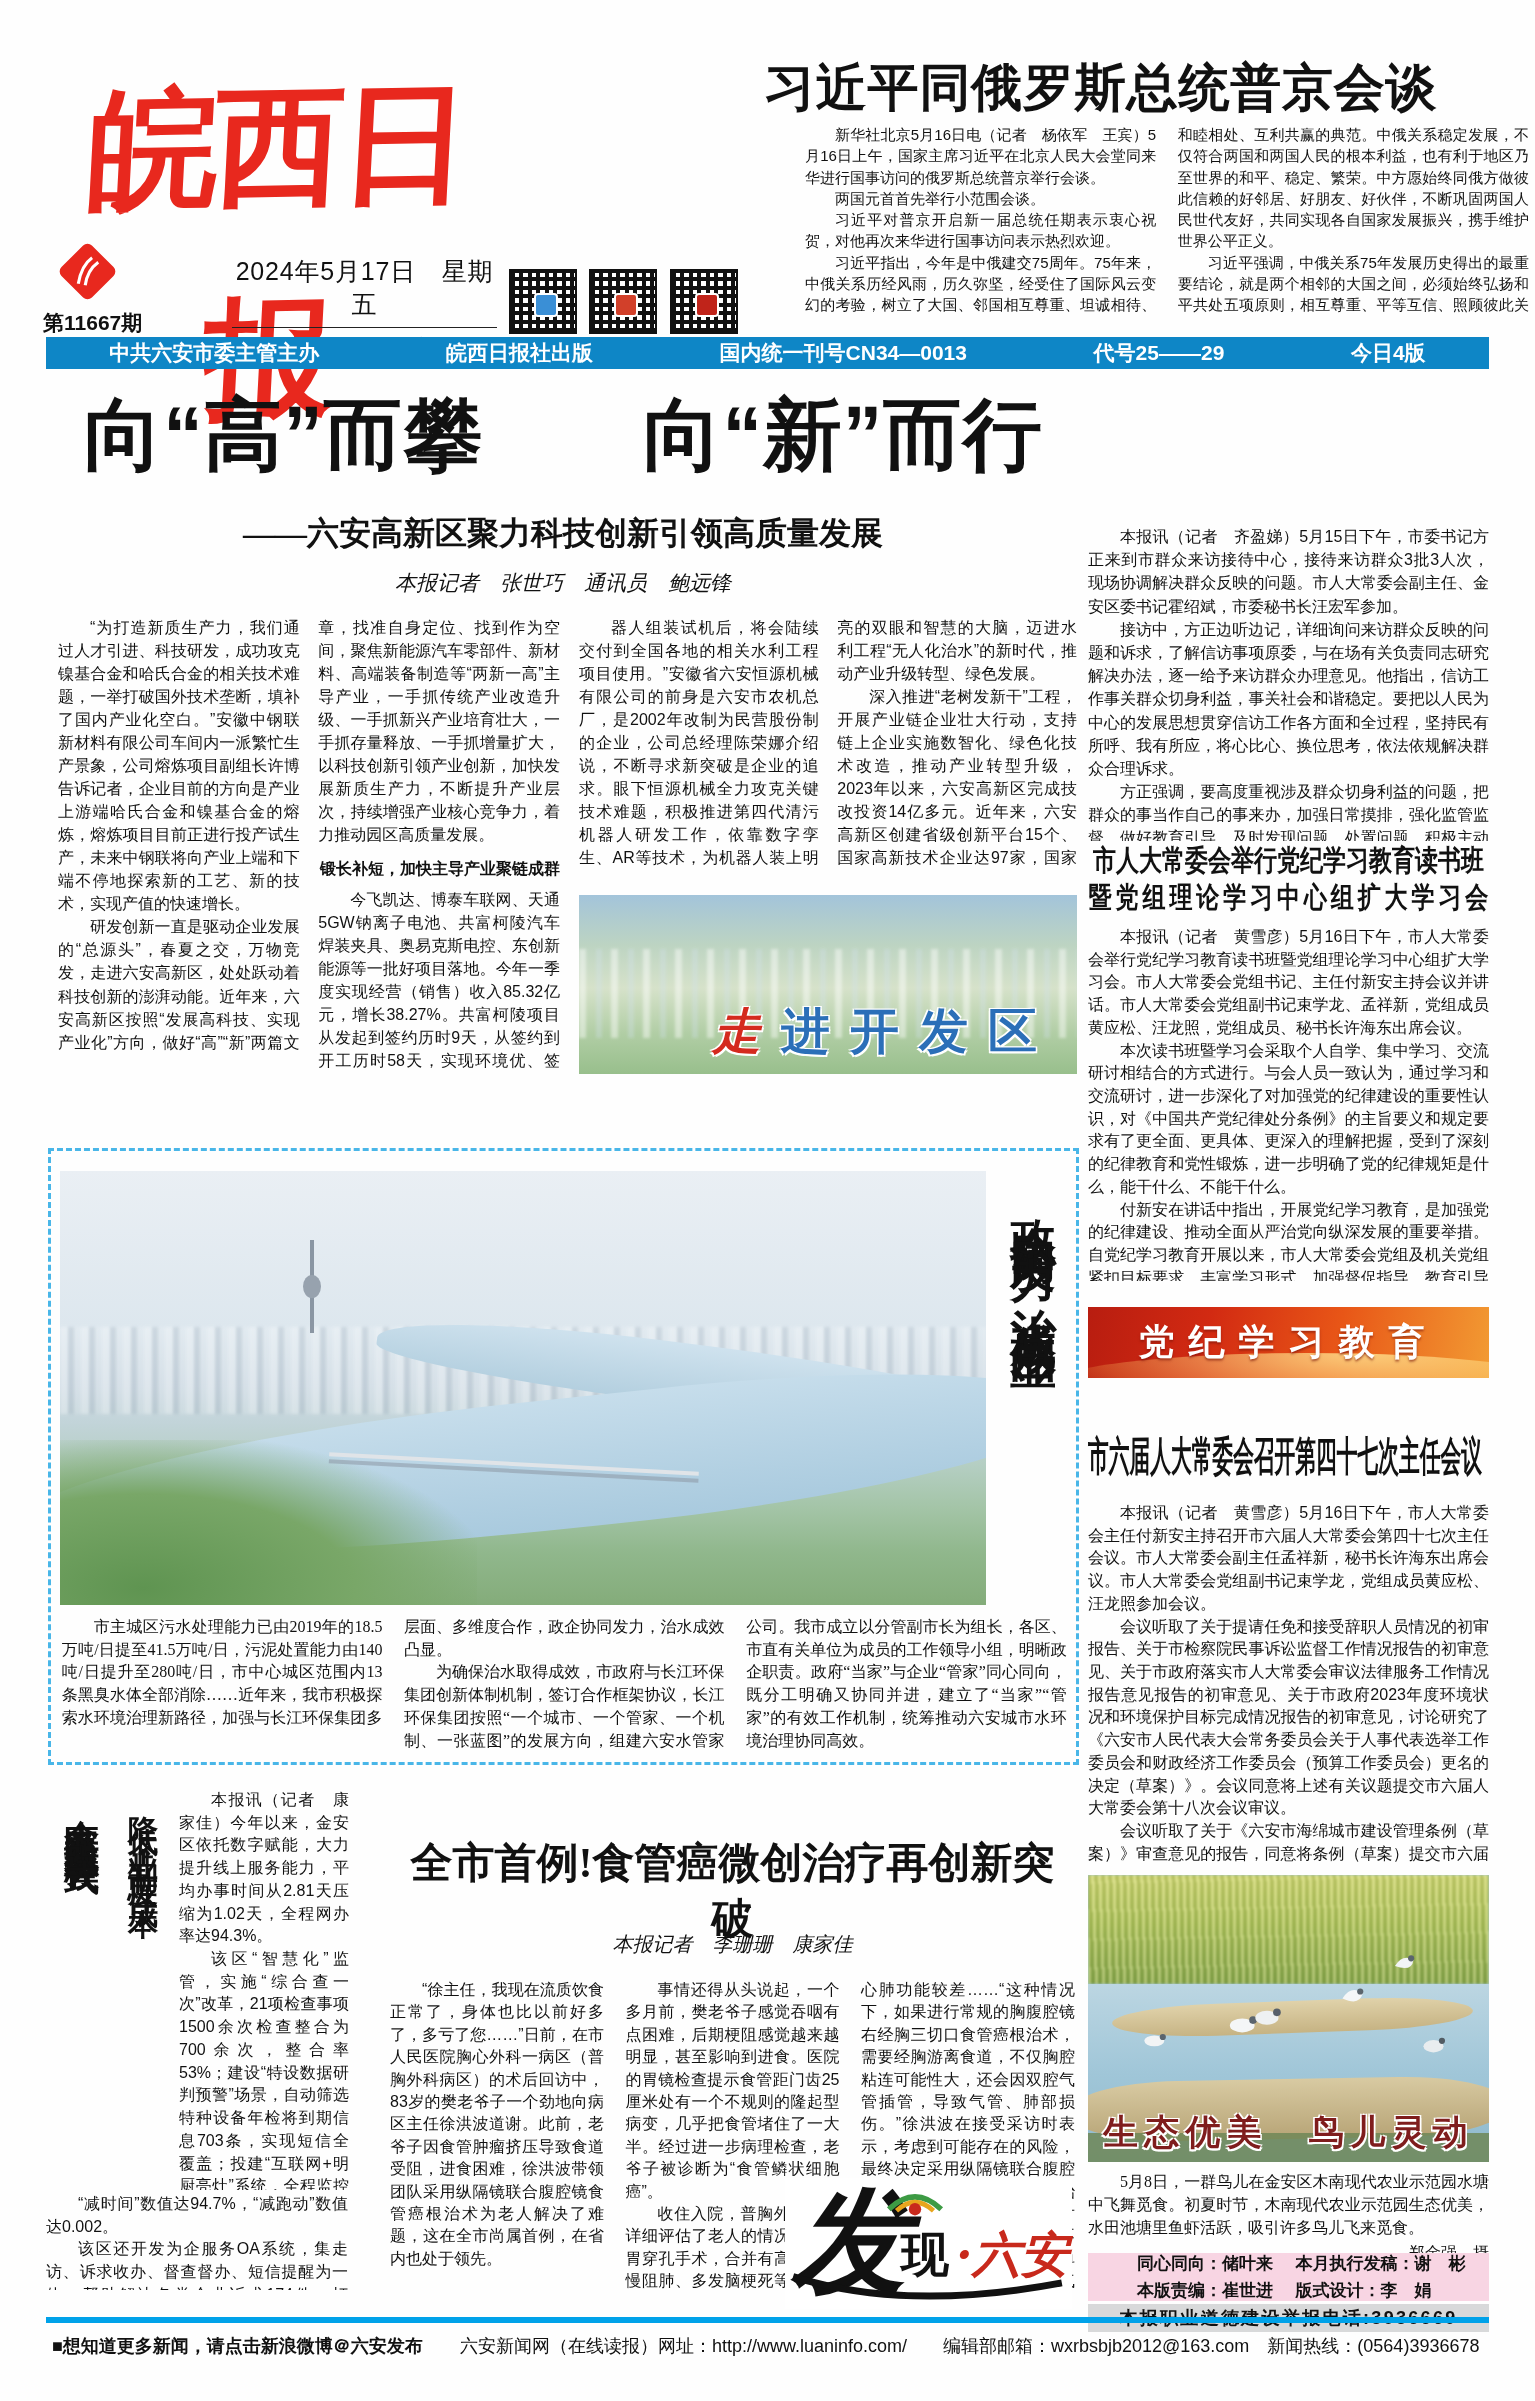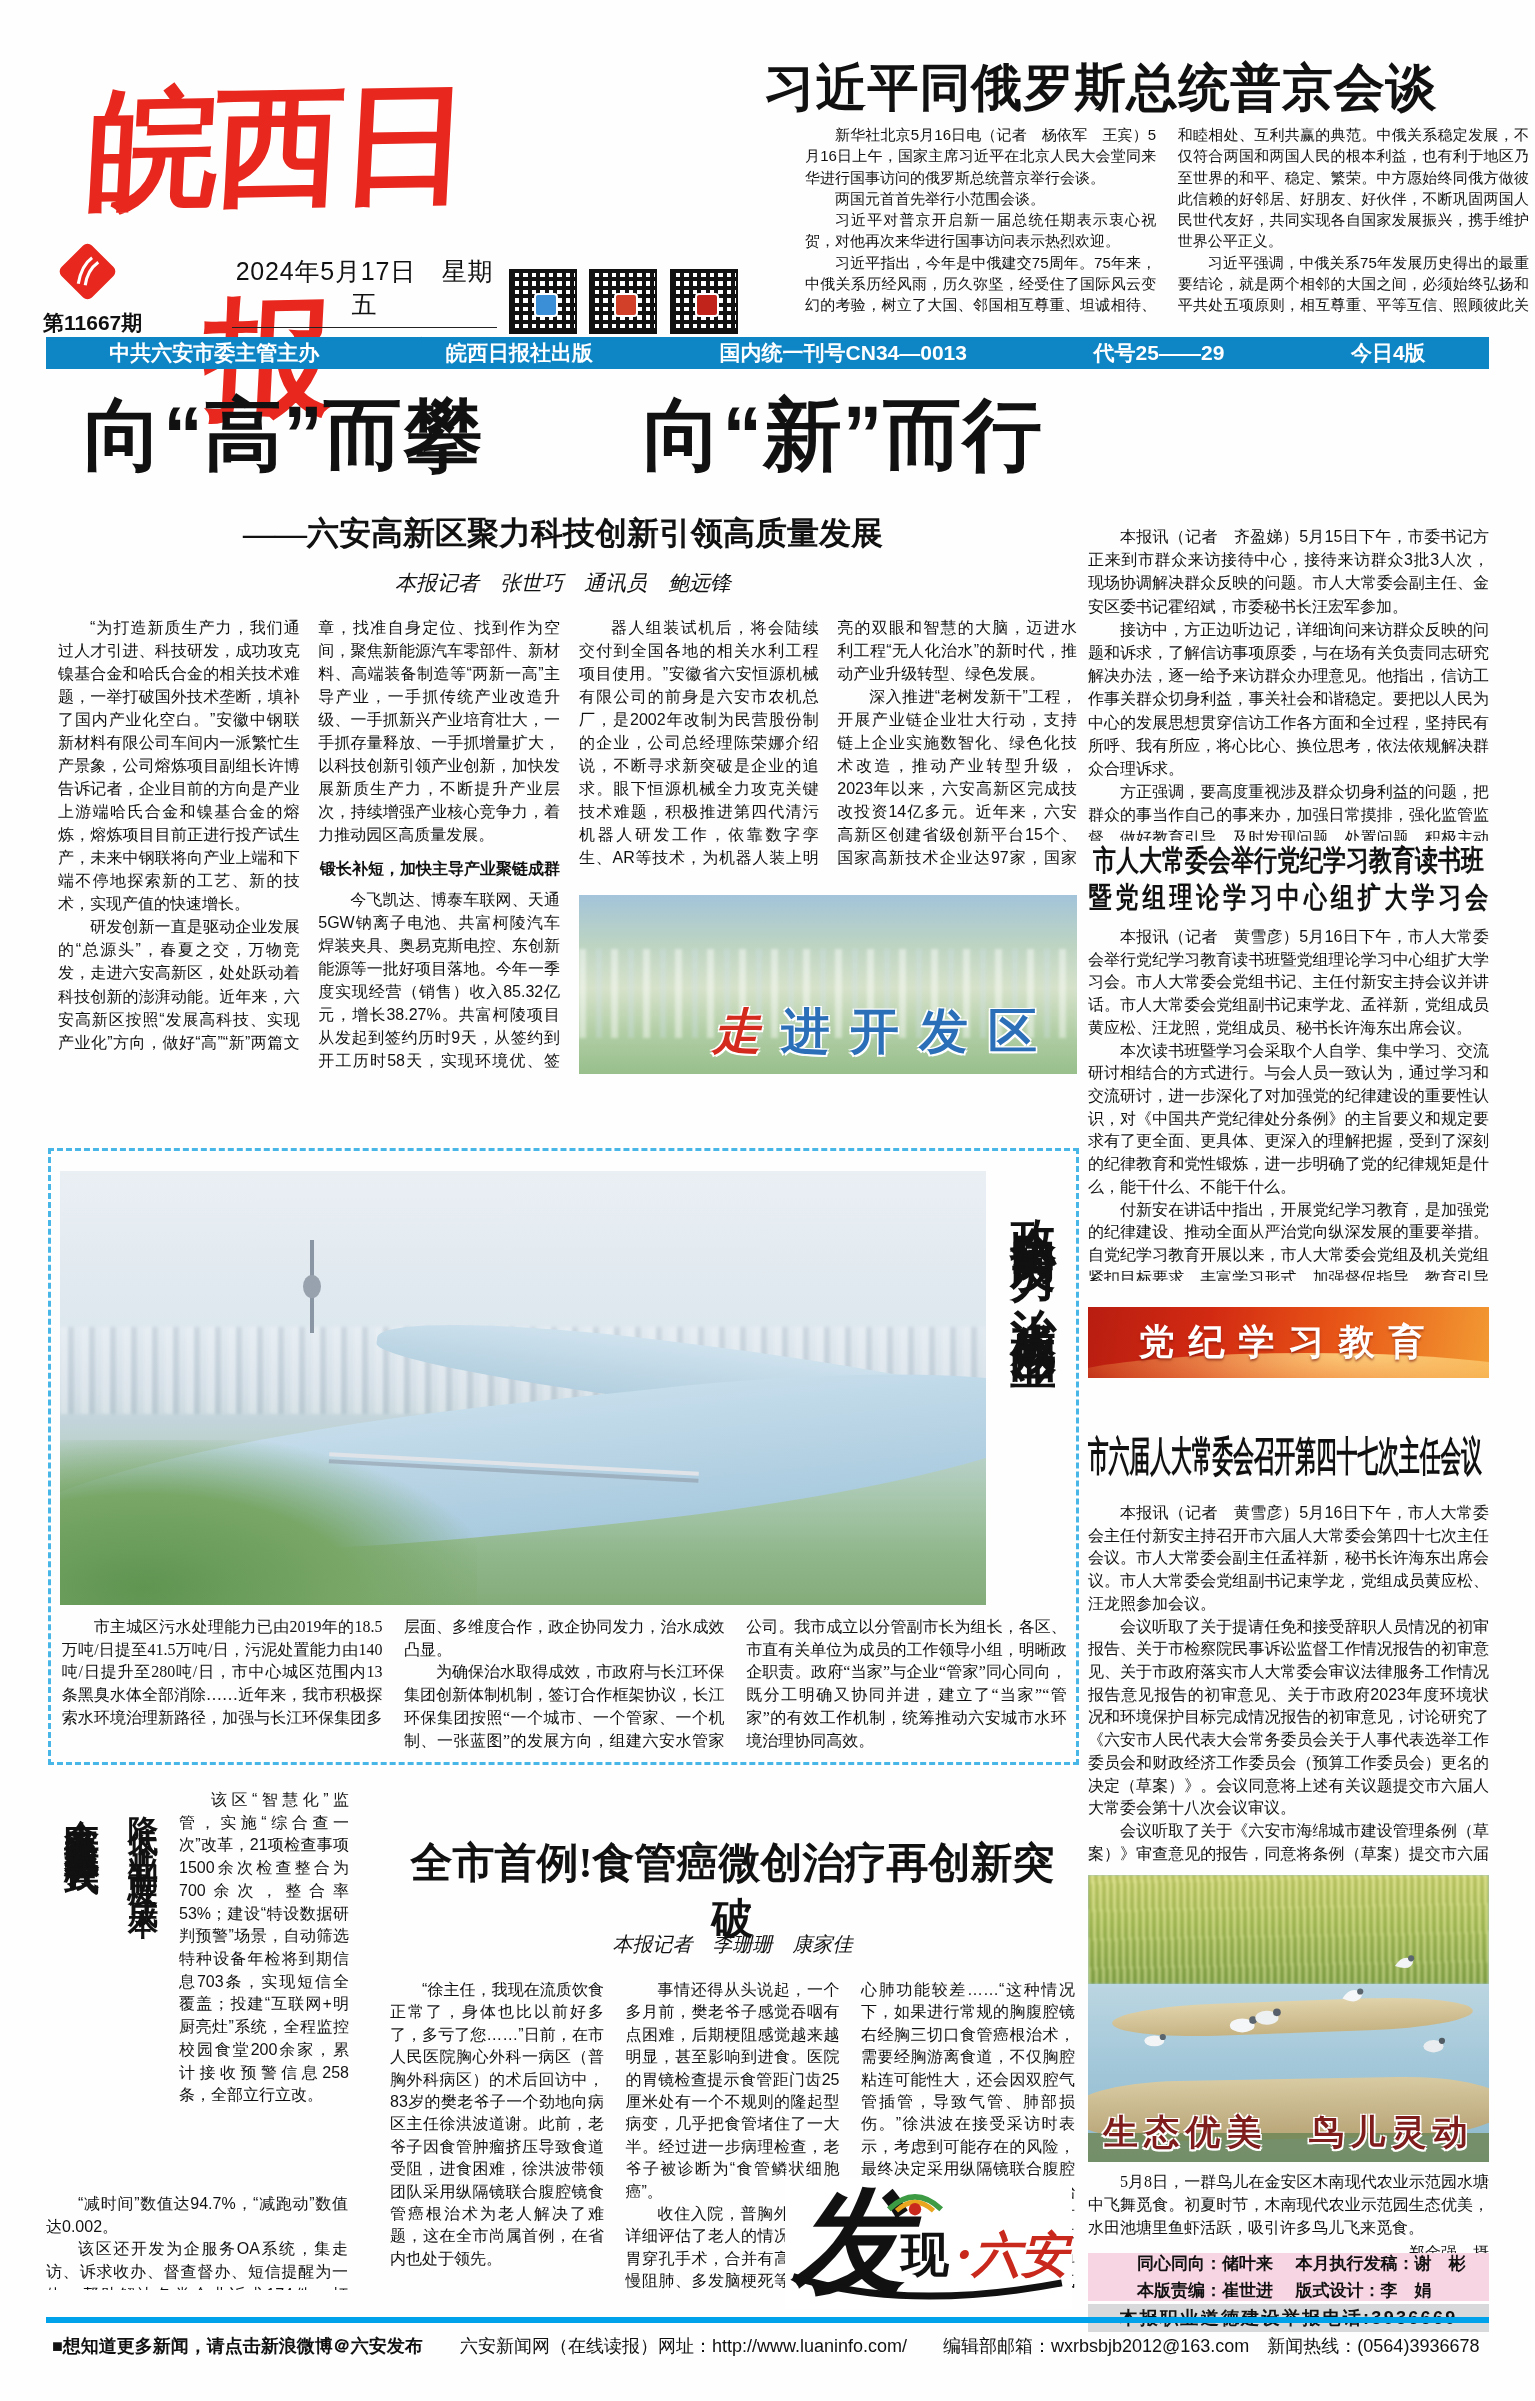--- a/index.html
+++ b/index.html
@@ -301,20 +301,21 @@
     <span>本月执行发稿：谢　彬</span>
     <span>本版责编：崔世进</span>
     <span>版式设计：李　娟</span>
   </div>
   <div class="abs hotline-box">本报职业道德建设举报电话:3936669</div>
 
   <div class="abs jinan">
     <div class="jinan-h1">金安区升级线上服务模式</div>
     <div class="jinan-h2">降低企业制度性成本</div>
     <div class="jinan-col">
+        <p class="para lead">本报讯（记者　康家佳）今年以来，金安区依托数字赋能，大力提升线上服务能力，平均办事时间从2.81天压缩为1.02天，全程网办率达94.3%。</p>
         <p class="para">该区“智慧化”监管，实施“综合查一次”改革，21项检查事项1500余次检查整合为700余次，整合率53%；建设“特设数据研判预警”场景，自动筛选特种设备年检将到期信息703条，实现短信全覆盖；投建“互联网+明厨亮灶”系统，全程监控校园食堂200余家，累计接收预警信息258条，全部立行立改。</p>
       </div>
     <div class="jinan-wide">
         <p class="para">“减时间”数值达94.7%，“减跑动”数值达0.002。</p>
         <p class="para">该区还开发为企服务OA系统，集走访、诉求收办、督查督办、短信提醒为一体，帮助解决各类企业诉求174件；打造“您出题、我来办”平台，建立内外网互通的新型服务系统，已覆盖全区企业6100余家，解决实际困难29件，实现一部手机、“一键直达”。</p>
       </div>
   </div>
 
   <div class="abs surgery">
     <div class="surgery-h">全市首例!食管癌微创治疗再创新突破</div>

